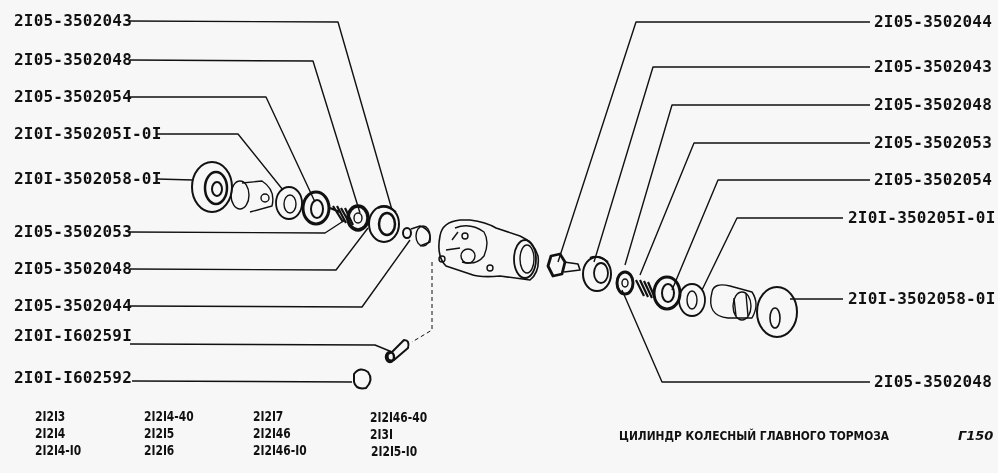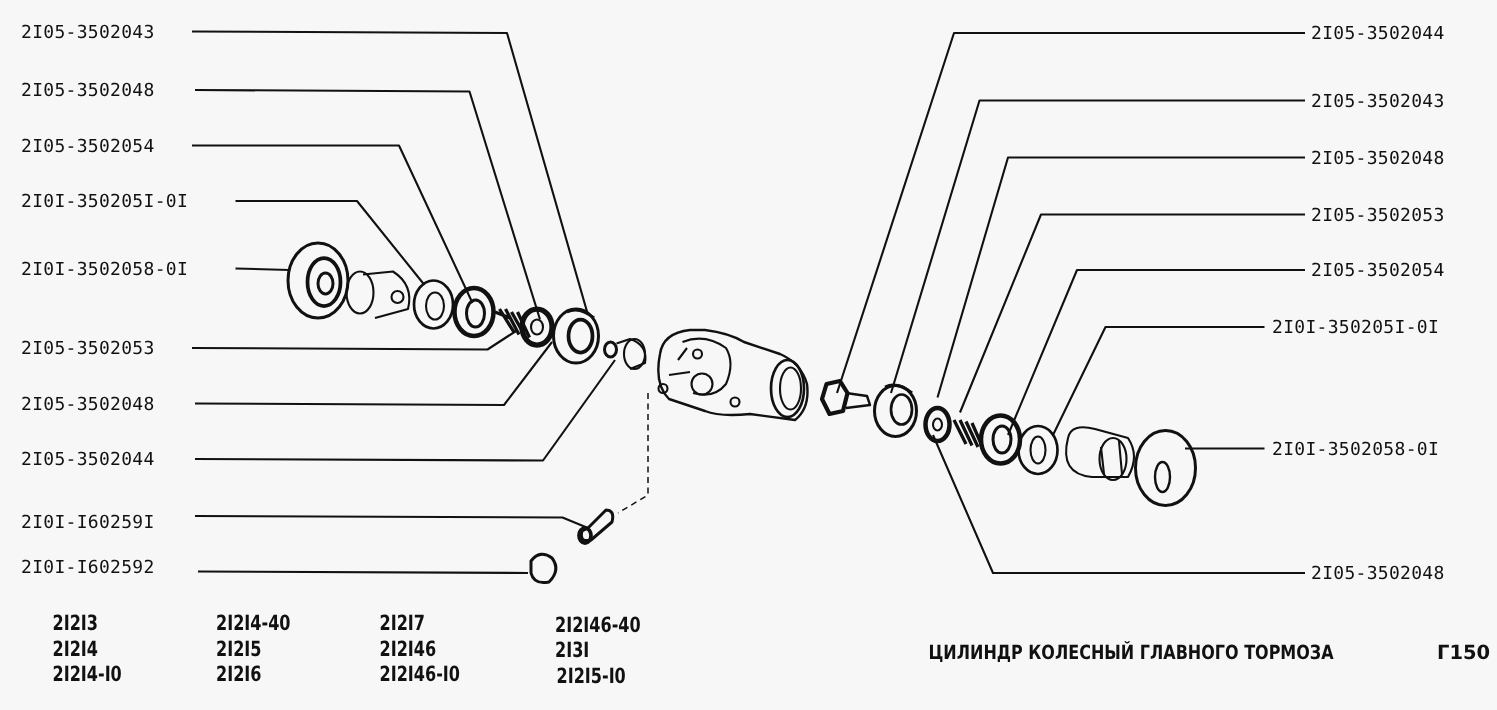--- a/index.html
+++ b/index.html
@@ -1,21 +1,21 @@
 <!DOCTYPE html>
 <html><head>
 <meta charset="utf-8">
 <style>
   html, body { margin: 0; padding: 0; background: #f7f7f7; }
   #page { position: relative; width: 998px; height: 473px; background: #f7f7f7; overflow: hidden; }
   svg.drawing { position: absolute; left: 0; top: 0; }
-  .lbl { position: absolute; font-family: "DejaVu Sans Mono", monospace; font-size: 12px; color: #111; white-space: nowrap; letter-spacing: 0.2px; line-height: 16px; }
+  .lbl { position: absolute; font-family: "DejaVu Sans Mono", monospace; font-size: 16px; color: #111; white-space: nowrap; letter-spacing: 0.2px; line-height: 16px; font-weight: bold; }
   .model { position: absolute; font-family: "DejaVu Sans Condensed", "DejaVu Sans", sans-serif; font-size: 14px; font-weight: bold; color: #111; line-height: 15px; white-space: nowrap; transform: scaleX(0.85); transform-origin: left top; }
   .title { position: absolute; font-family: "DejaVu Sans", sans-serif; font-weight: bold; font-size: 13px; color: #111; white-space: nowrap; transform: scaleX(0.82); transform-origin: left top; }
-  .pg { position: absolute; font-family: "DejaVu Sans", sans-serif; font-weight: bold; font-size: 13px; color: #111; white-space: nowrap; }
+  .pg { position: absolute; font-family: "DejaVu Sans", sans-serif; font-weight: bold; font-size: 13px; color: #111; white-space: nowrap; font-style: italic; }
 </style>
 </head>
 <body>
 
 <div id="page">
 
   <svg class="drawing" width="998" height="473" viewBox="0 0 998 473" xmlns="http://www.w3.org/2000/svg">
     <g fill="none" stroke="#111" stroke-width="1.4" stroke-linejoin="round">
 
       <g>
@@ -123,21 +123,21 @@
   </svg>
 
   <div class="lbl" style="left:14px;top:13px">2I05-3502043</div>
   <div class="lbl" style="left:14px;top:52px">2I05-3502048</div>
   <div class="lbl" style="left:14px;top:89px">2I05-3502054</div>
   <div class="lbl" style="left:14px;top:126px">2I0I-350205I-0I</div>
   <div class="lbl" style="left:14px;top:171px">2I0I-3502058-0I</div>
   <div class="lbl" style="left:14px;top:224px">2I05-3502053</div>
   <div class="lbl" style="left:14px;top:261px">2I05-3502048</div>
   <div class="lbl" style="left:14px;top:298px">2I05-3502044</div>
-  <div class="lbl" style="left:14px;top:340px">2I0I-I60259I</div>
+  <div class="lbl" style="left:14px;top:328px">2I0I-I60259I</div>
   <div class="lbl" style="left:14px;top:370px">2I0I-I602592</div>
 
   <div class="lbl" style="left:874px;top:14px">2I05-3502044</div>
   <div class="lbl" style="left:874px;top:59px">2I05-3502043</div>
   <div class="lbl" style="left:874px;top:97px">2I05-3502048</div>
   <div class="lbl" style="left:874px;top:135px">2I05-3502053</div>
   <div class="lbl" style="left:874px;top:172px">2I05-3502054</div>
   <div class="lbl" style="left:848px;top:210px">2I0I-350205I-0I</div>
   <div class="lbl" style="left:848px;top:291px">2I0I-3502058-0I</div>
   <div class="lbl" style="left:874px;top:374px">2I05-3502048</div>

